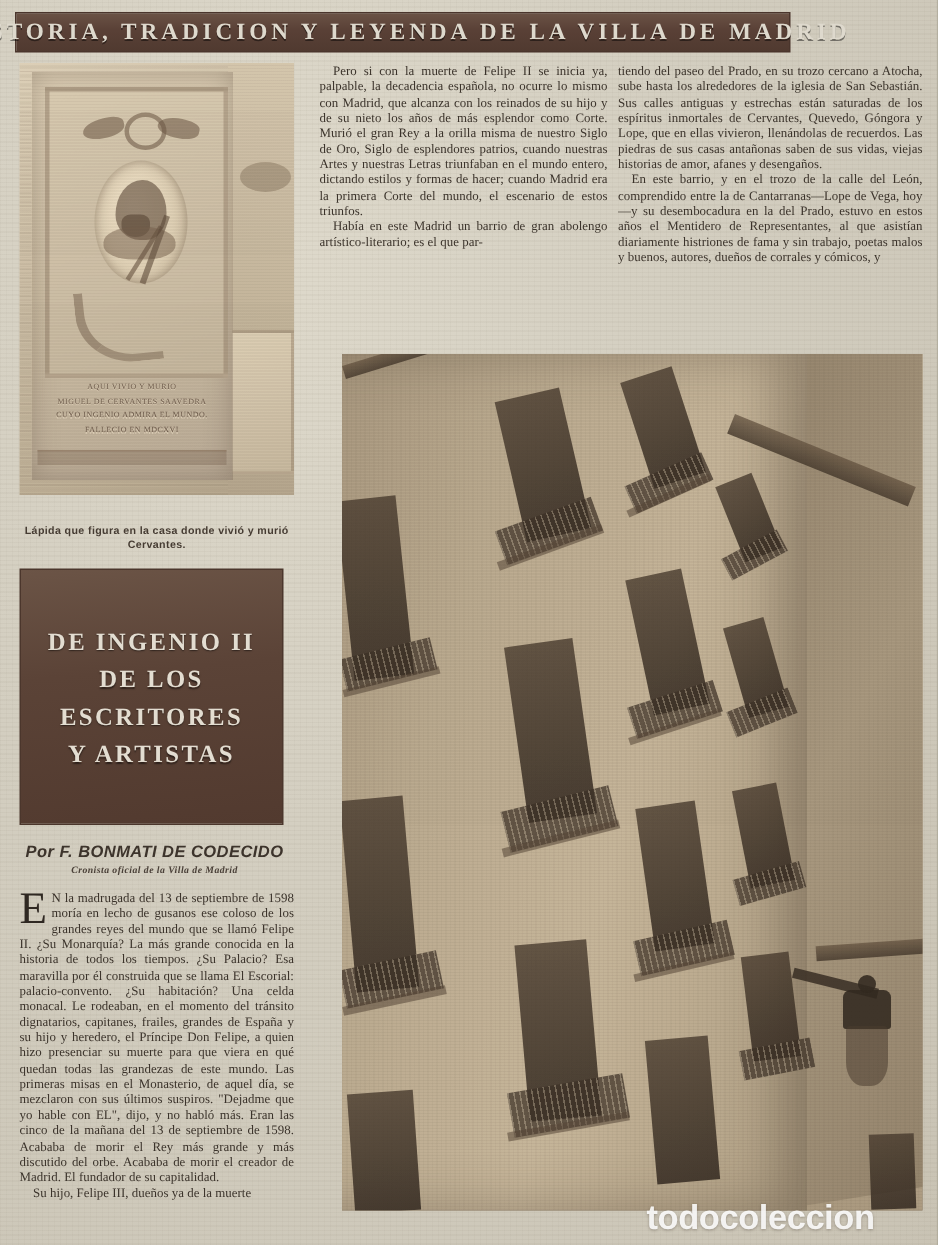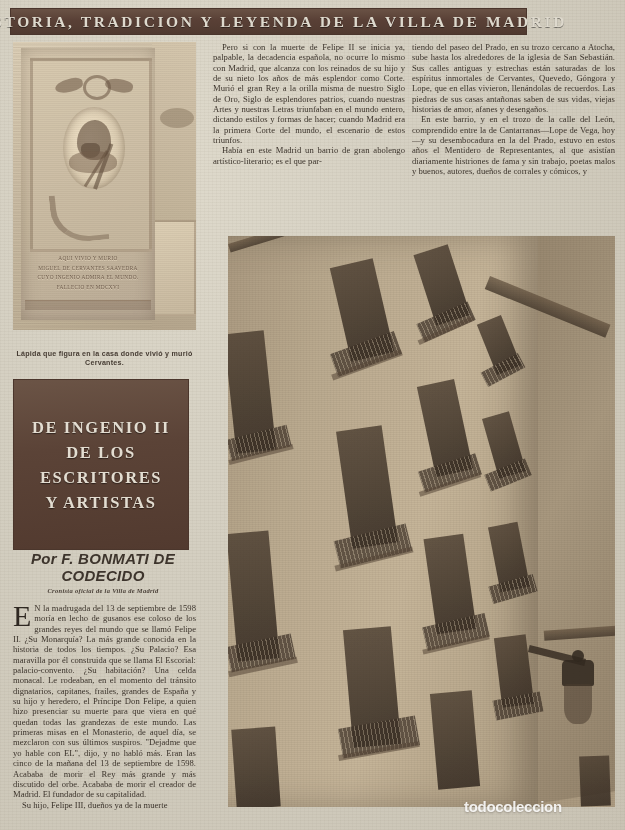--- a/index.html
+++ b/index.html
@@ -293,26 +293,27 @@
     font-family: "Liberation Serif", serif;
     font-weight: bold;
     font-size: 16.5px;
     line-height: 25px;
     letter-spacing: 1.6px;
     white-space: nowrap;
     text-shadow: 0 1px 1px rgba(0,0,0,0.5);
   }
 
   .byline {
+    margin-top: 12px;
     width: 180px;
     text-align: center;
     font-family: "Liberation Sans", sans-serif;
     font-weight: bold;
     font-style: italic;
-    font-size: 15px;
+    font-size: 11px;
     letter-spacing: 0.3px;
     color: #3d342c;
   }
   .byline-sub {
     margin-top: 3px;
     width: 180px;
     text-align: center;
     font-family: "Liberation Serif", serif;
     font-style: italic;
     font-weight: bold;
@@ -432,25 +433,25 @@
   .caption-street {
     position: absolute;
     left: 228px;
     top: 812px;
     width: 387px;
     text-align: center;
   }
 
   .watermark {
     position: absolute;
-    left: 464px;
+    left: 431px;
     top: 798px;
     font-family: "Liberation Sans", sans-serif;
     font-weight: bold;
-    font-size: 15px;
+    font-size: 23px;
     letter-spacing: -0.3px;
     color: rgba(255,255,255,0.88);
     text-shadow: 0 1px 2px rgba(60,50,40,0.35);
     white-space: nowrap;
   }
 </style>
 </head>
 <body>
 
 <div class="page">

